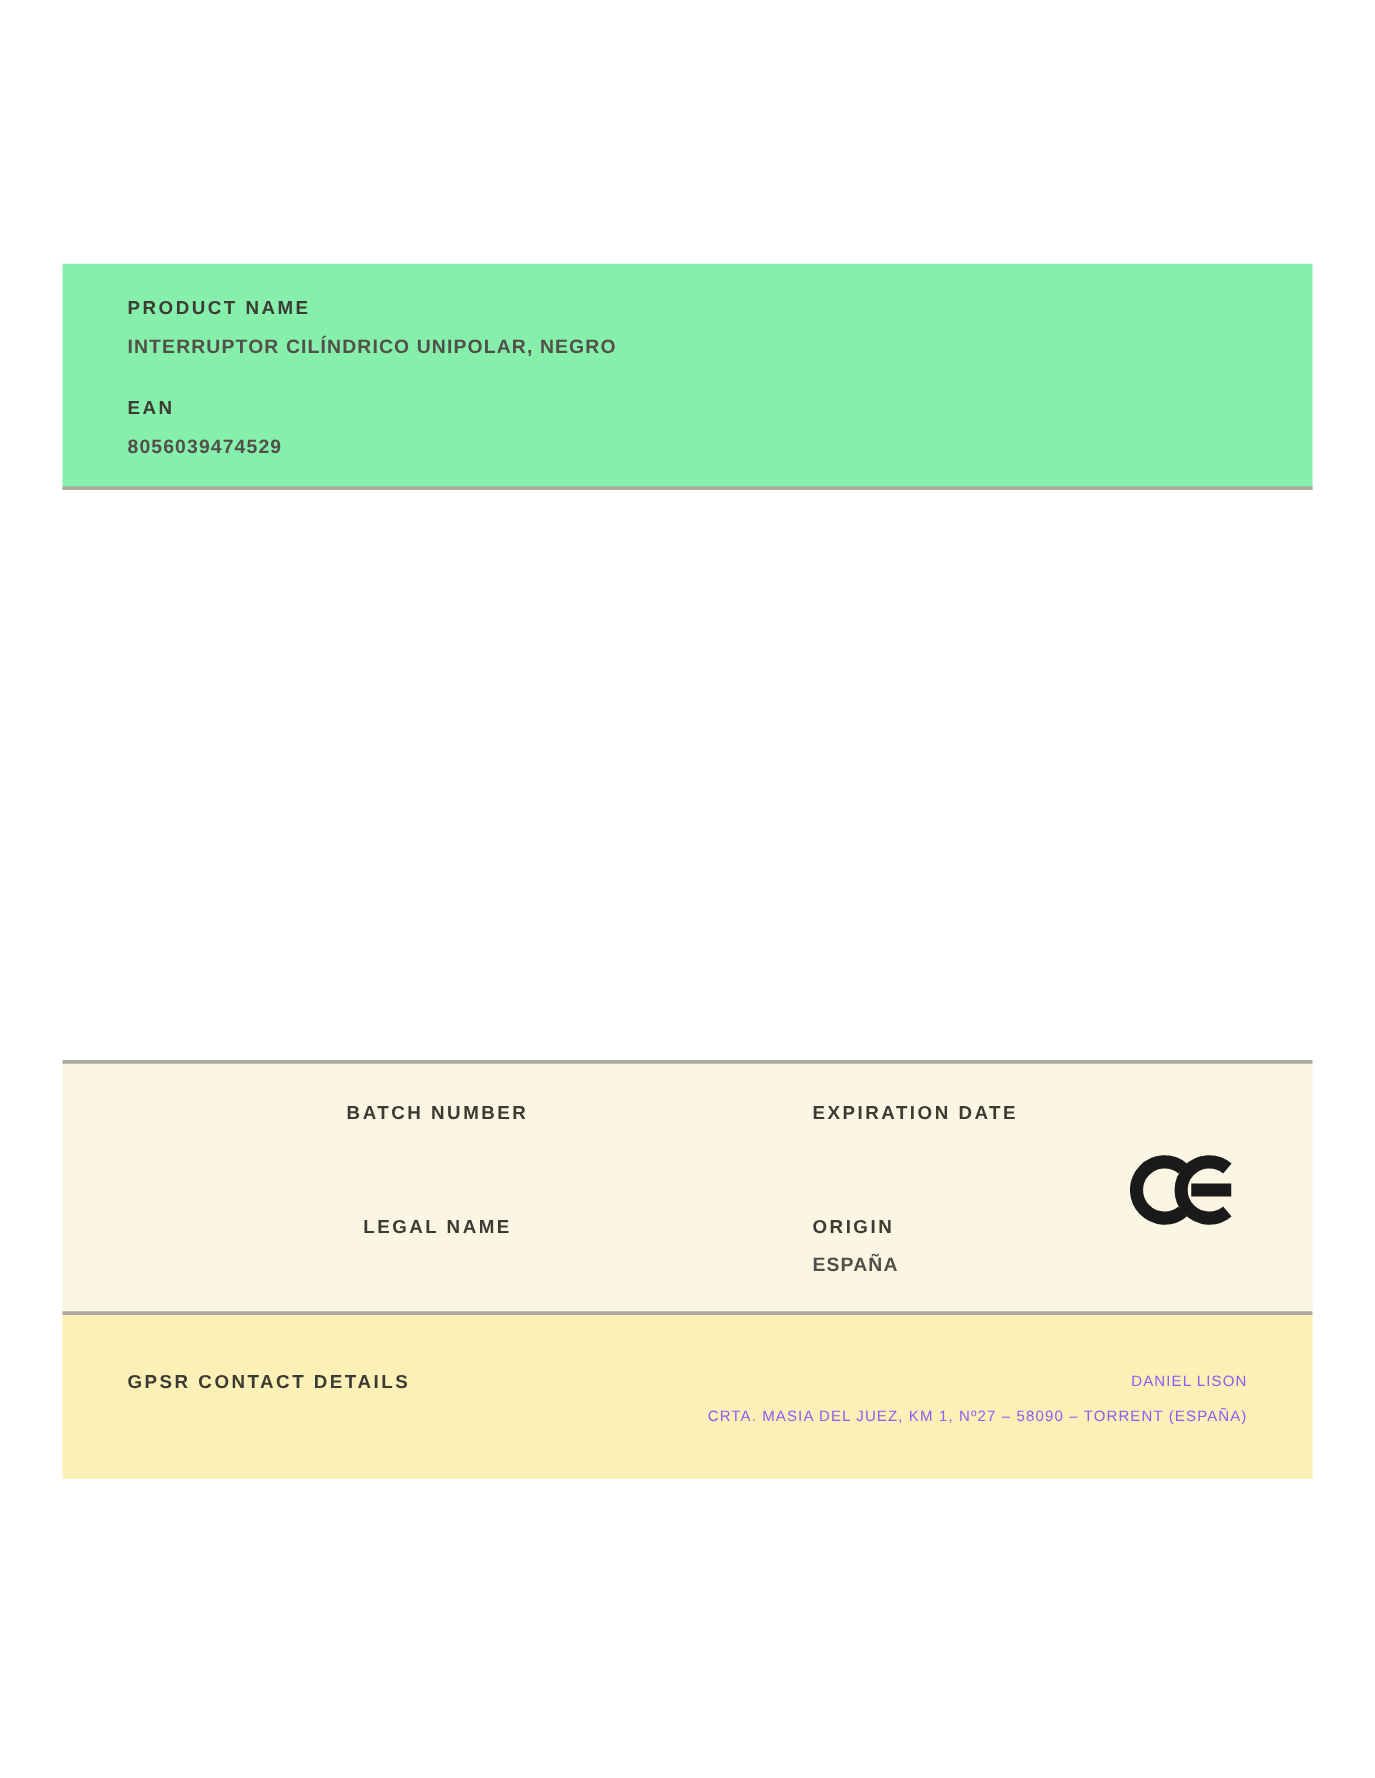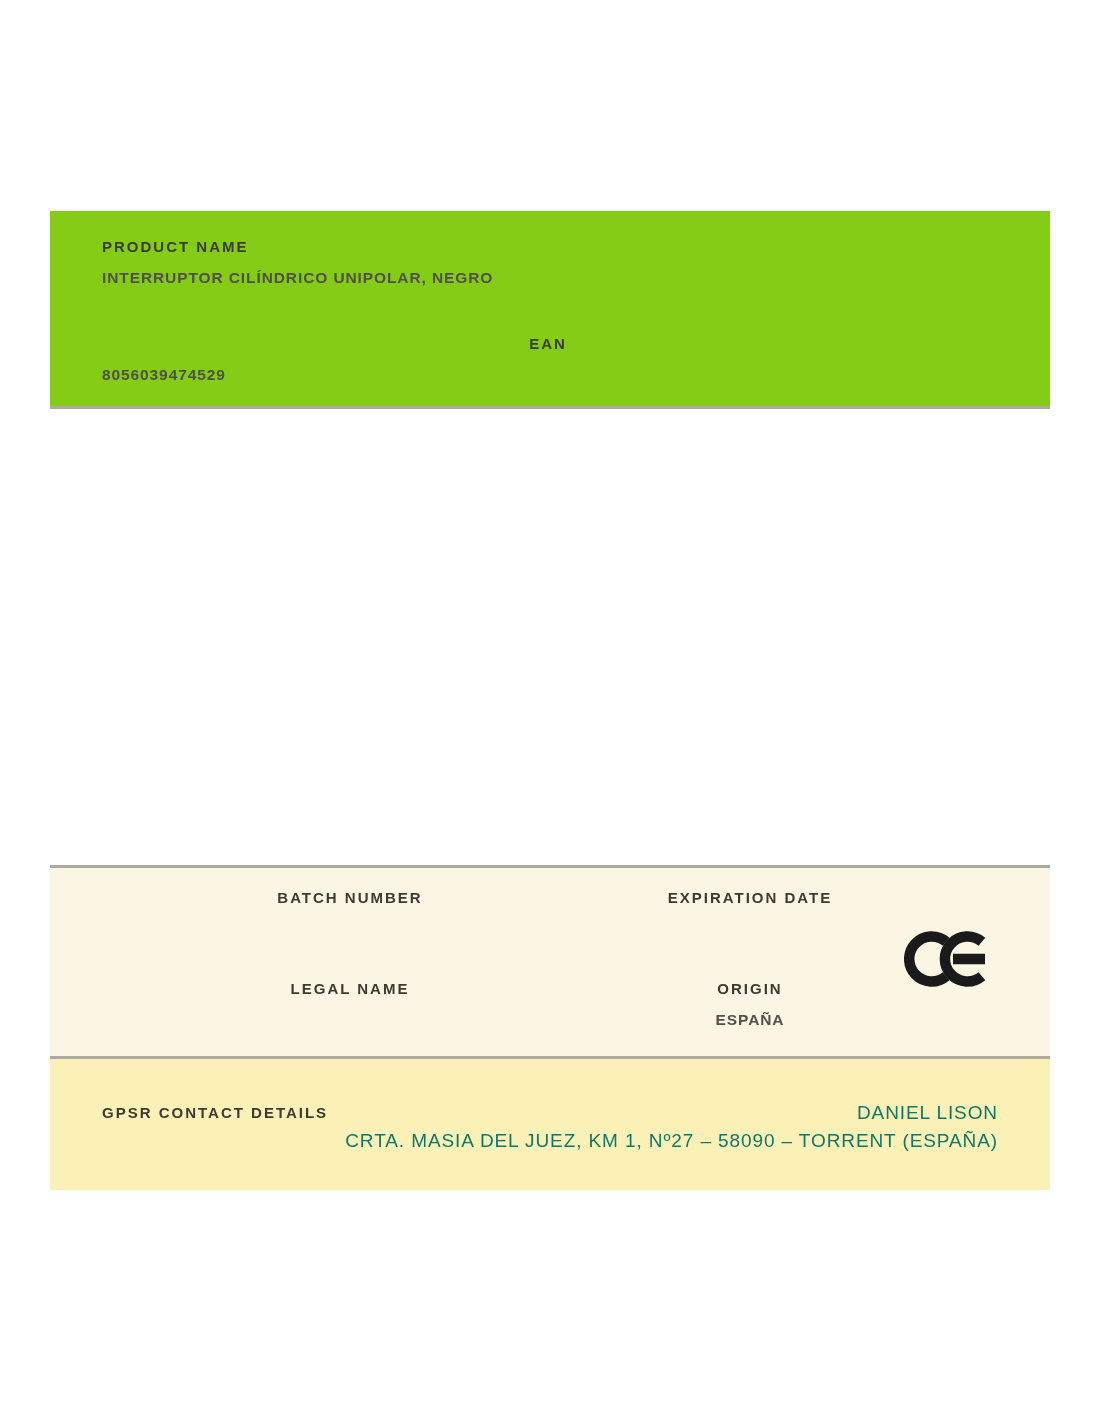--- a/index.html
+++ b/index.html
@@ -10,71 +10,71 @@
     font-family: "Liberation Sans", "DejaVu Sans", sans-serif;
     color: #514F48;
   }
   .page { position: relative; width: 1100px; height: 1422px; overflow: hidden; }
 
   .panel { margin-left: 50px; margin-right: 50px; box-sizing: border-box; }
 
   
   .panel-top {
     margin-top: 211px;
-    background: #84cc16;
+    background: #86efac;
     padding: 26px 56px 21px 52px;
     border-bottom: 3px solid #ADABA0;
   }
 
   .label {
     font-size: 15px;
     font-weight: 700;
     letter-spacing: 2px;
     color: #3B3A33;
     line-height: 19px;
   }
   .value {
     font-size: 15.5px;
     font-weight: 700;
     letter-spacing: 0.9px;
     color: #514F48;
     line-height: 20px;
     margin-top: 12px;
   }
-  .label-ean { margin-top: 46px; text-align: center; }
+  .label-ean { margin-top: 29px; }
 
   
   .panel-mid {
     margin-top: 456px;
     background: #FBF6E4;
     border-top: 3px solid #ADABA0;
     border-bottom: 3px solid #ADABA0;
     display: flex;
-    padding: 20px 0 26px 0;
+    padding: 30px 0 26px 0;
   }
   .col-main { width: 60%; text-align: center; }
-  .col-sub  { width: 20%; text-align: center; }
+  .col-sub  { width: 20%; }
   .col-ce   { width: 20%; display: flex; align-items: center; justify-content: center; }
   .row2 { margin-top: 72px; }
 
   
   .panel-bottom {
     background: #FBF0B5;
     padding: 40px 52px 36px 52px;
     display: flex;
     justify-content: space-between;
     align-items: flex-start;
   }
   .gpsr-label { line-height: 27px; }
   .gpsr-lines { text-align: right; }
   .gpsr-line {
-    font-size: 19px;
+    font-size: 12px;
     letter-spacing: 0.9px;
     line-height: 27.5px;
-    color: #0f766e;
+    color: #8b5cf6;
   }
   .ce-svg { display: block; }
 </style>
 </head>
 <body>
 
 <div class="page">
 
   <section class="panel panel-top">
     <div class="label">PRODUCT NAME</div>

